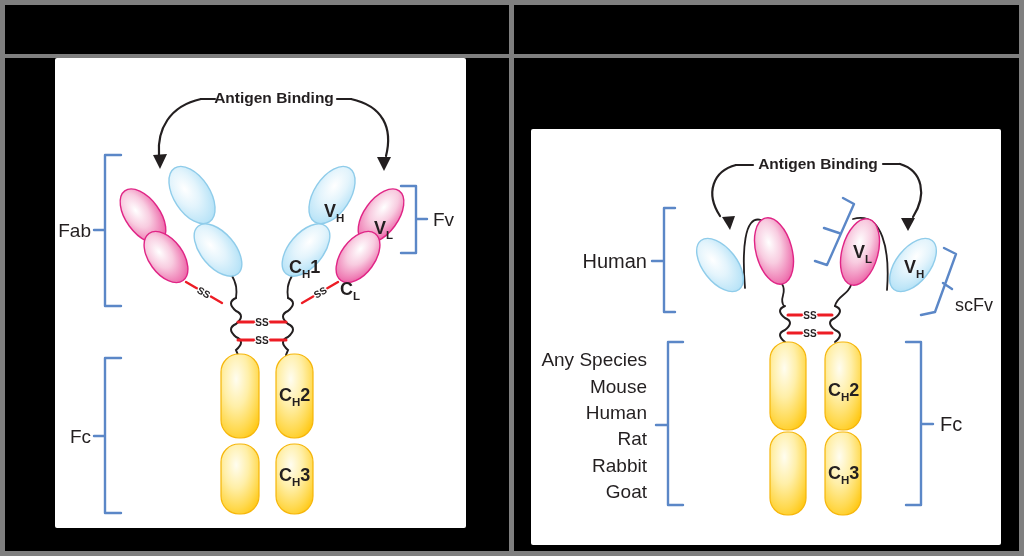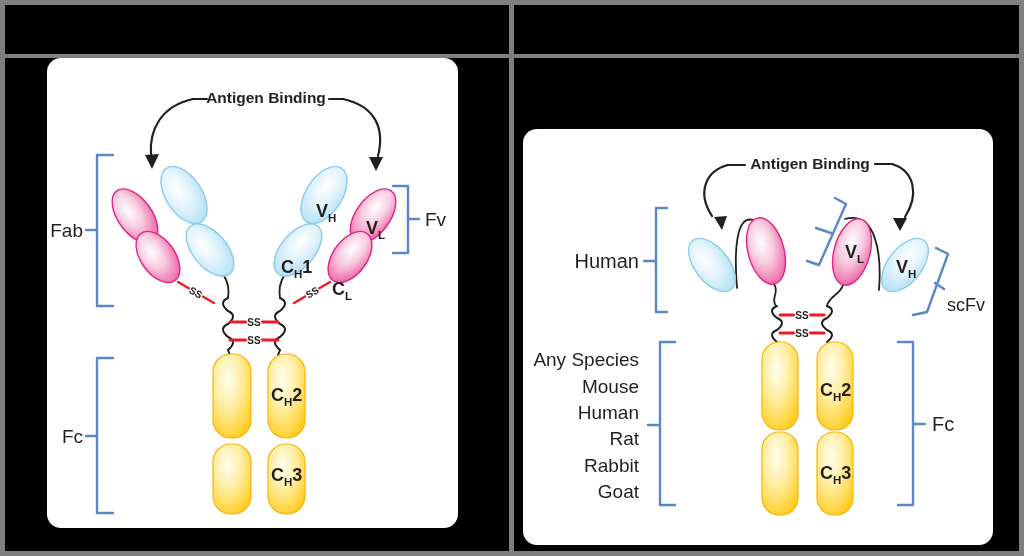--- a/index.html
+++ b/index.html
@@ -3,21 +3,21 @@
 <meta charset="utf-8">
 <style>
   html,body{margin:0;padding:0;background:#444;}
   .frame{width:1024px;height:556px;box-sizing:border-box;background:var(--frame_gray,#7f7f7f);padding:5px;position:relative;font-family:"Liberation Sans",sans-serif;}
   .inner{position:relative;width:1014px;height:546px;background:var(--panel_black,#000);overflow:hidden;}
   .header{position:absolute;top:0;height:49px;background:var(--panel_black,#000);}
   .header.left{left:0;width:504px;}
   .header.right{left:509px;width:505px;}
   .divider-v{position:absolute;top:0;left:504px;width:5px;height:546px;background:var(--frame_gray,#7f7f7f);}
   .divider-h{position:absolute;top:49px;left:0;width:1014px;height:4px;background:var(--frame_gray,#7f7f7f);}
-  .figure{position:absolute;background:var(--figure_white,#fff);border-radius:14px;}
+  .figure{position:absolute;background:var(--figure_white,#fff);border-radius:2px;margin-left:8px;}
   .figure.left{left:42px;top:53px;width:411px;height:470px;}
   .figure.right{left:518px;top:124px;width:470px;height:416px;}
   svg{display:block;}
   text{fill:var(--ink,#231f20);font-family:"Liberation Sans",sans-serif;}
   .ab{font-size:15.5px;font-weight:700;}
   .lbl{font-size:19px;}
   .lbl20{font-size:20px;}
   .dom{font-size:18px;font-weight:600;}
   .dom tspan.sub{font-size:11.5px;}
   .species{font-size:19px;}

